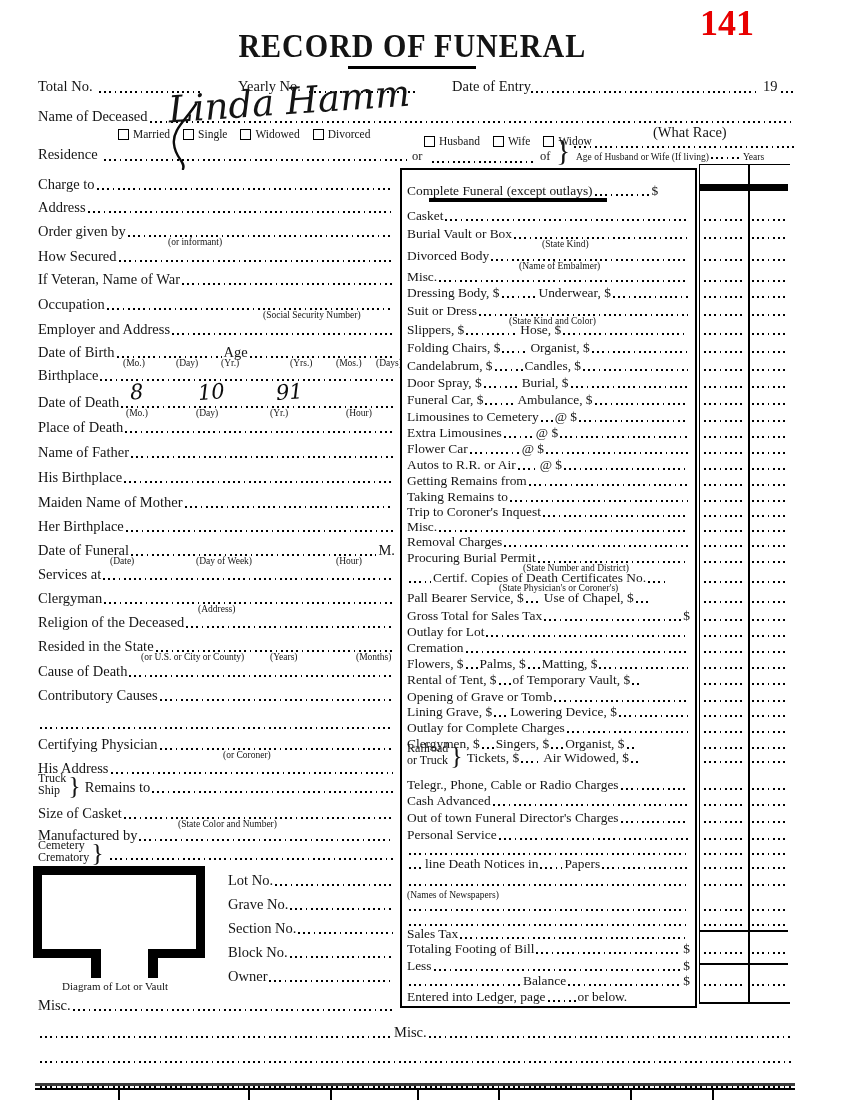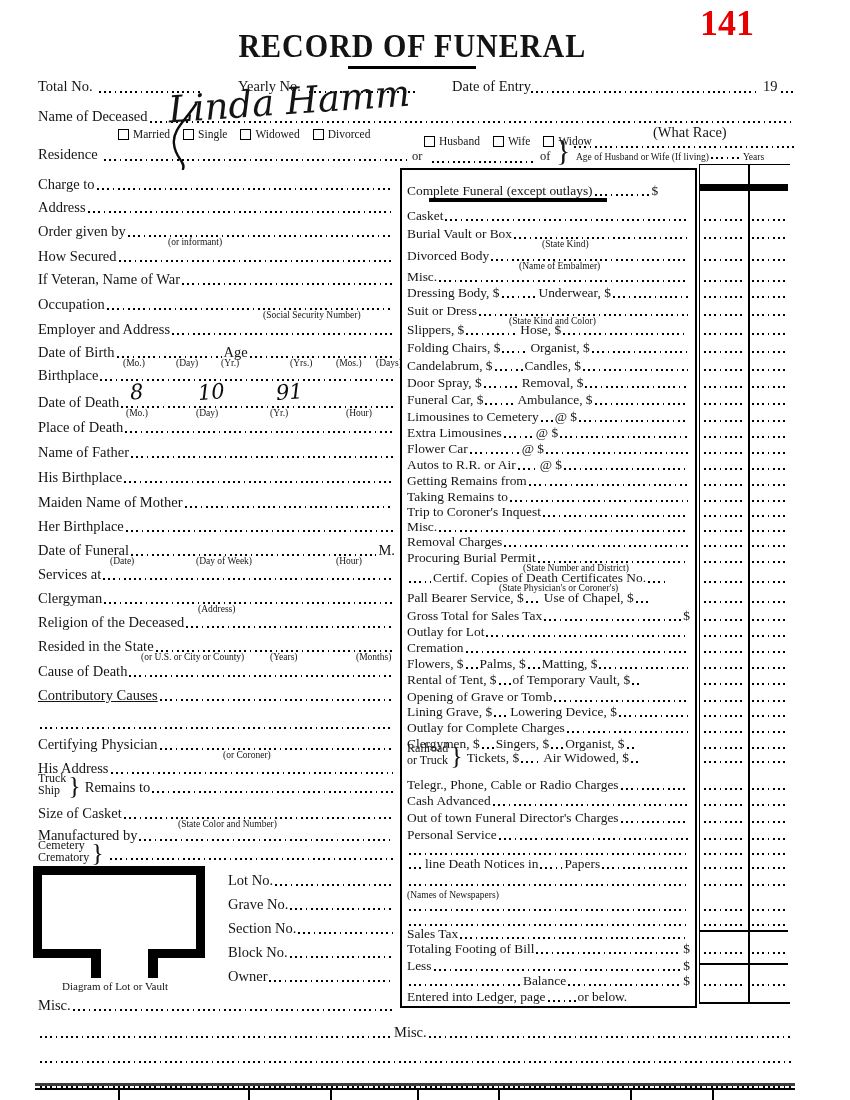--- a/index.html
+++ b/index.html
@@ -277,21 +277,21 @@
       <span class="sub" style="left: 103px;">(or U.S. or City or County)</span>
       <span class="sub" style="left: 232px;">(Years)</span>
       <span class="sub" style="left: 318px;">(Months)</span>
     </div>
     <div class="row" style="top: 664px;">
       <div class="line">
         <span class="lbl">Cause of Death</span>
         <span class="leader flex"></span>
       </div>
     </div>
-    <div class="row" style="top: 688px; text-decoration: underline;">
+    <div class="row" style="top: 688px;">
       <div class="line">
         <span class="lbl">Contributory Causes</span>
         <span class="leader flex"></span>
       </div>
     </div>
     <div class="row" style="top: 716px;">
       <div class="line">
         <span class="leader flex"></span>
       </div>
     </div>
@@ -462,21 +462,21 @@
         <span class="lbl">Candelabrum, $</span>
         <span class="leader" style="width: 28px;"></span>
         <span class="lbl">Candles, $</span>
         <span class="leader flex"></span>
       </div>
     </div>
     <div class="row" style="top: 205px;">
       <div class="line">
         <span class="lbl">Door Spray, $</span>
         <span class="leader" style="width: 36px;"></span>
-        <span class="lbl">Removal, $</span>
+        <span class="lbl">Burial, $</span>
         <span class="leader flex"></span>
       </div>
     </div>
     <div class="row" style="top: 222px;">
       <div class="line">
         <span class="lbl">Funeral Car, $</span>
         <span class="leader" style="width: 30px;"></span>
         <span class="lbl">Ambulance, $</span>
         <span class="leader flex"></span>
       </div>

